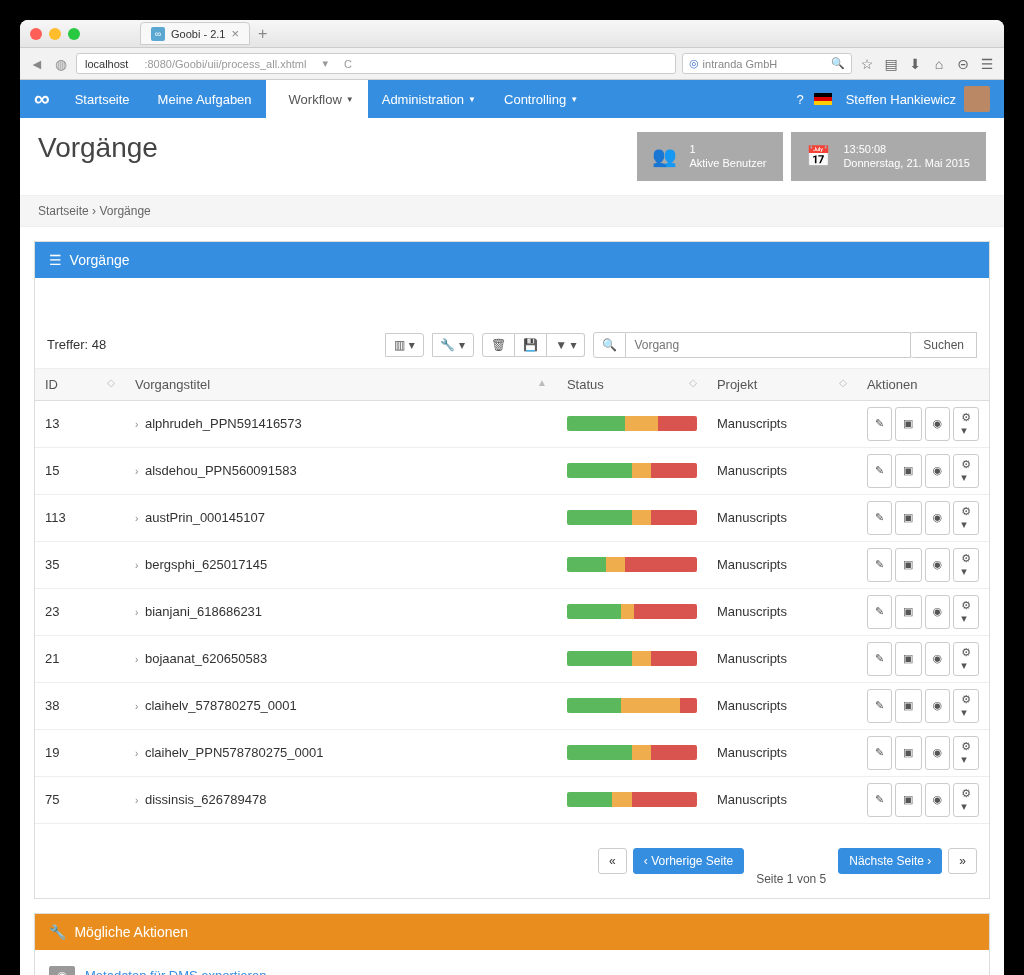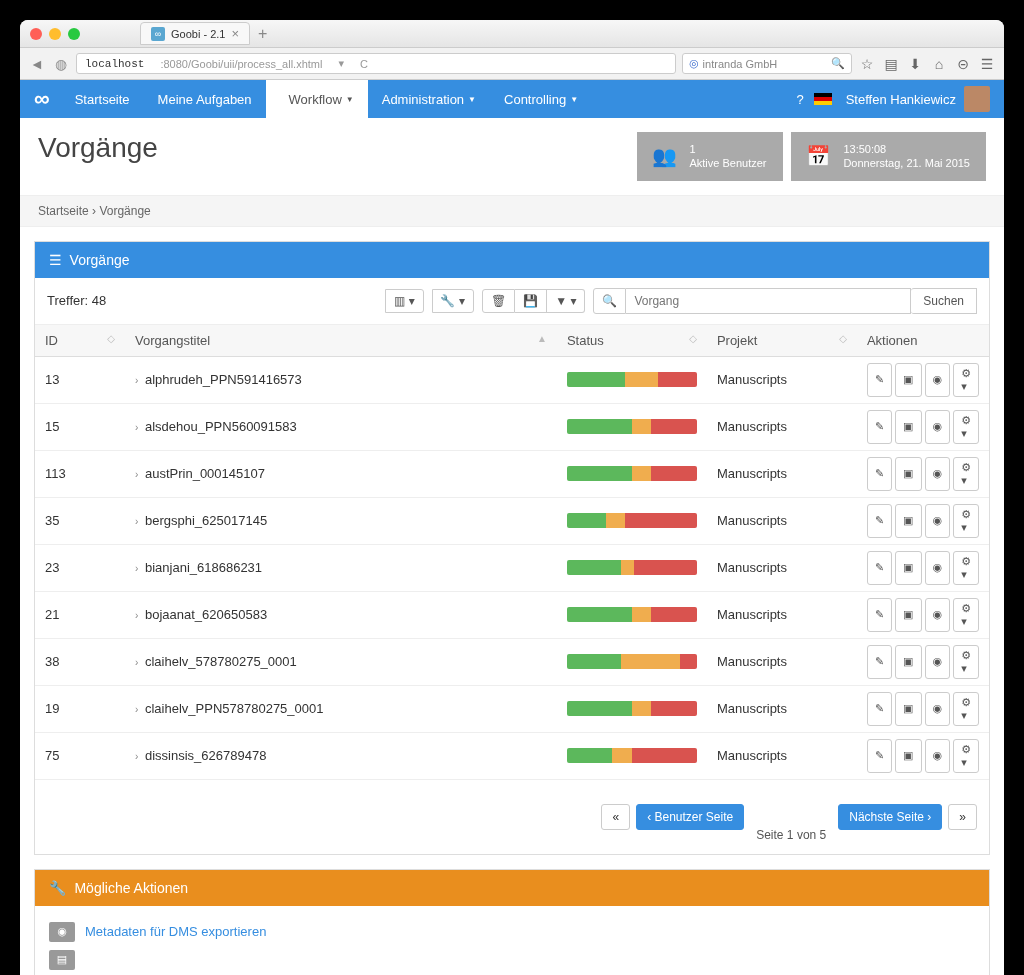--- a/index.html
+++ b/index.html
@@ -10,21 +10,21 @@
 .mac-dot { width: 12px; height: 12px; border-radius: 50%; }
 .dot-red { background: #ff5f57; } .dot-yellow { background: #ffbd2e; } .dot-green { background: #28c940; }
 .tab-area { display: flex; align-items: center; margin-left: 60px; gap: 8px; }
 .browser-tab { background: #f8f8f8; border: 1px solid #ccc; border-radius: 4px 4px 0 0; padding: 3px 10px; font-size: 11px; display: flex; align-items: center; gap: 6px; }
 .favicon { width: 14px; height: 14px; background: #5aa7d1; border-radius: 2px; display: inline-flex; align-items: center; justify-content: center; color: #fff; font-size: 9px; }
 .tab-close { color: #888; font-size: 13px; cursor: pointer; }
 .tab-plus { color: #888; font-size: 16px; cursor: pointer; }
 .url-row { background: #f2f2f2; padding: 5px 8px; display: flex; align-items: center; gap: 6px; border-bottom: 1px solid #ccc; }
 .nav-arrow { width: 18px; color: #888; font-size: 14px; text-align: center; }
 .url-bar { flex: 1; background: #fff; border: 1px solid #ccc; border-radius: 3px; padding: 3px 8px; font-size: 11px; display: flex; align-items: center; gap: 4px; }
-.url-dark { color: #333; font-family: Liberation Mono, monospace; } .url-light { color: #999; margin-left: 12px; }
+.url-dark { color: #333; } .url-light { color: #999; margin-left: 12px; }
 .search-box { width: 170px; background: #fff; border: 1px solid #ccc; border-radius: 3px; padding: 3px 6px; font-size: 11px; display: flex; align-items: center; gap: 4px; }
 .toolbar-icon { width: 18px; color: #666; font-size: 14px; text-align: center; }
 .app { background: #fff; }
 .app-nav { background: #368ee0; height: 38px; display: flex; align-items: center; color: #fff; font-size: 13px; padding: 0 14px; }
 .logo { font-size: 22px; font-weight: bold; margin-right: 14px; letter-spacing: -3px; }
 .nav-item { padding: 0 14px; height: 38px; display: flex; align-items: center; gap: 4px; cursor: pointer; }
 .nav-item.active { background: #fff; color: #555; padding-left: 23px; }
 .nav-caret { font-size: 8px; }
 .nav-spacer { flex: 1; }
 .nav-help { margin-right: 10px; }
@@ -35,21 +35,21 @@
 .stat-box { background: #aaa; color: #fff; padding: 10px 16px; display: flex; align-items: center; gap: 12px; font-size: 11px; margin-left: 8px; min-width: 125px; }
 .stat-icon { font-size: 20px; }
 .stat-text { display: flex; flex-direction: column; line-height: 1.3; }
 .breadcrumb { background: #f5f5f5; padding: 8px 18px; font-size: 12px; color: #666; border-top: 1px solid #eee; border-bottom: 1px solid #eee; }
 .breadcrumb a { color: #666; text-decoration: none; }
 .panel { margin: 14px; border: 1px solid #ddd; }
 .panel-header { padding: 10px 14px; font-size: 14px; font-weight: 500; display: flex; align-items: center; gap: 8px; color: #fff; }
 .panel-header.blue { background: #368ee0; }
 .panel-header.orange { background: #e98e1e; }
 .panel-body { background: #fff; }
-.toolbar-row { display: flex; align-items: center; padding: 10px 12px; gap: 8px; border-bottom: 1px solid #eee; }
+.toolbar-row { display: flex; align-items: center; padding: 10px 12px; gap: 8px; border-bottom: 1px solid #eee; margin-top: 44px; }
 .treffer { flex: 0 0 auto; width: 330px; font-size: 13px; }
 .btn-group { display: inline-flex; }
 .btn { background: #fff; border: 1px solid #ccc; padding: 4px 8px; font-size: 12px; color: #555; cursor: pointer; display: inline-flex; align-items: center; gap: 3px; }
 .btn-group .btn + .btn { border-left: none; }
 .btn:first-child { border-radius: 3px 0 0 3px; }
 .btn:last-child { border-radius: 0 3px 3px 0; }
 .btn-solo { border-radius: 3px; }
 .search-input { flex: 1; }
 .search-input input { width: 100%; border: 1px solid #ccc; padding: 5px 8px; font-size: 12px; border-left: none; }
 .search-wrap { display: flex; flex: 1; }
@@ -374,21 +374,21 @@
                     <span class="btn">◉</span>
                     <span class="btn">⚙ ▾</span>
                   </div>
                 </td>
               </tr>
             </tbody>
         </table>
 
         <div class="pagination">
           <span class="page-btn">«</span>
-          <span class="page-btn primary">‹ <span>Benutzer Seite</span></span>
+          <span class="page-btn primary">‹ <span>Vorherige Seite</span></span>
           <span class="page-info">Seite 1 von 5</span>
           <span class="page-btn primary"><span>Nächste Seite</span> ›</span>
           <span class="page-btn">»</span>
         </div>
       </div>
     </div>
 
     <div class="panel">
       <div class="panel-header orange">
         <span>🔧</span>

